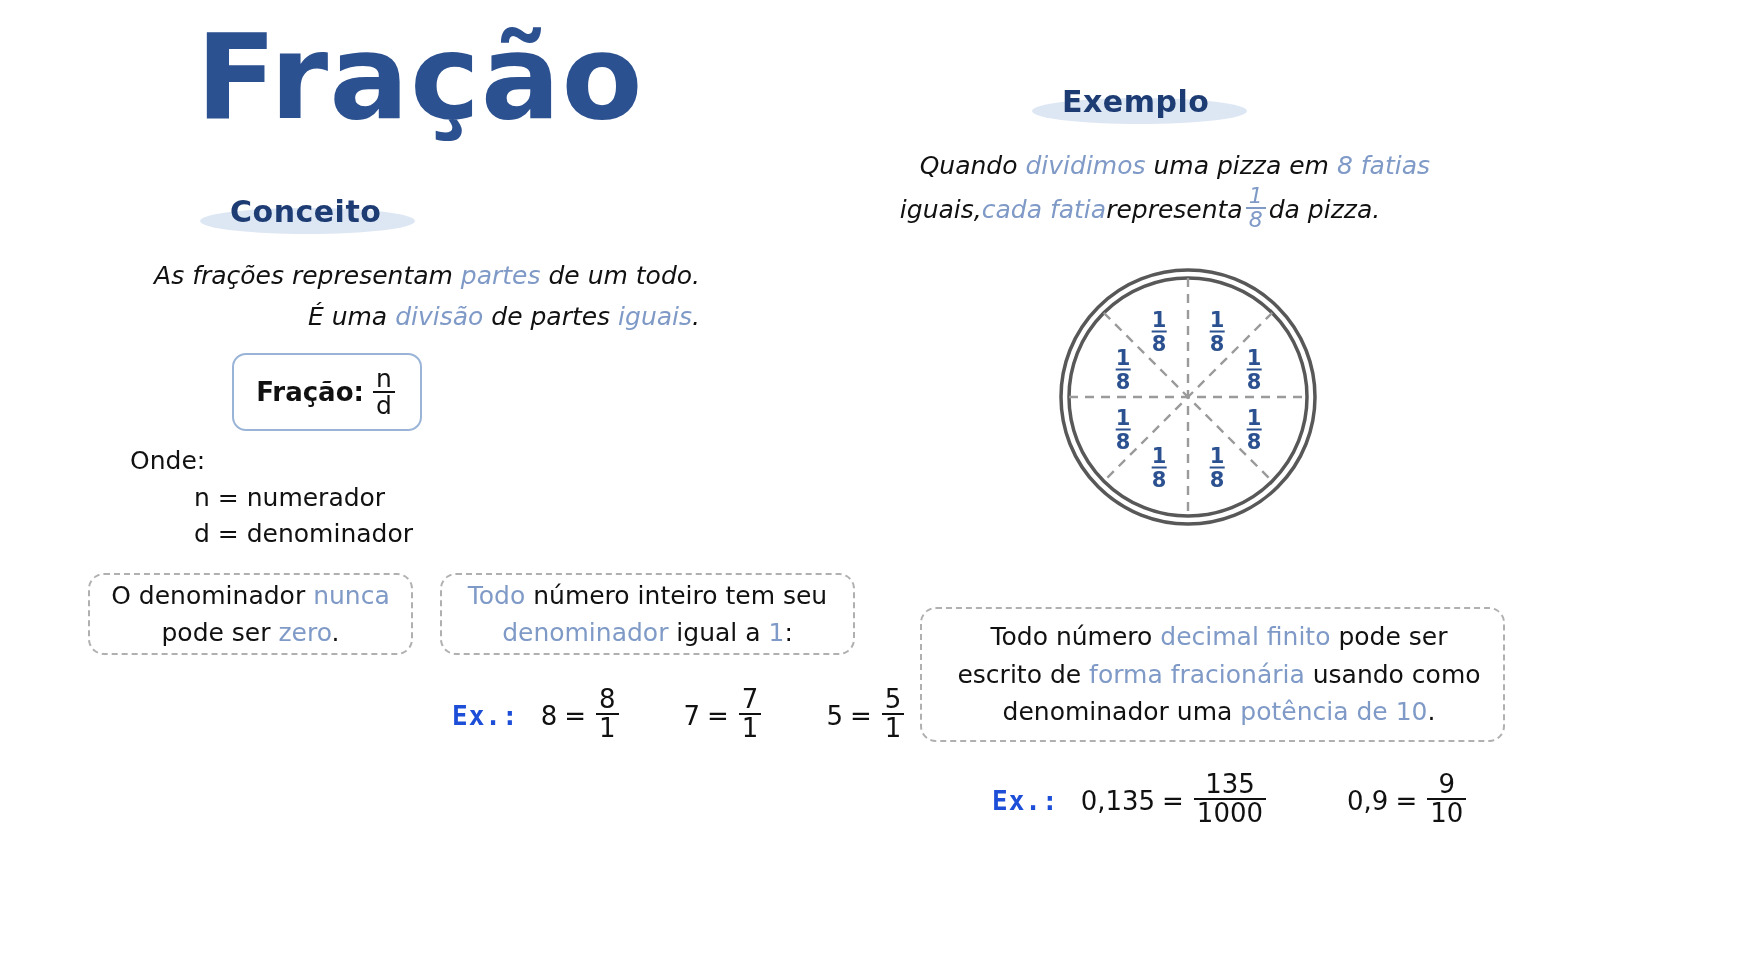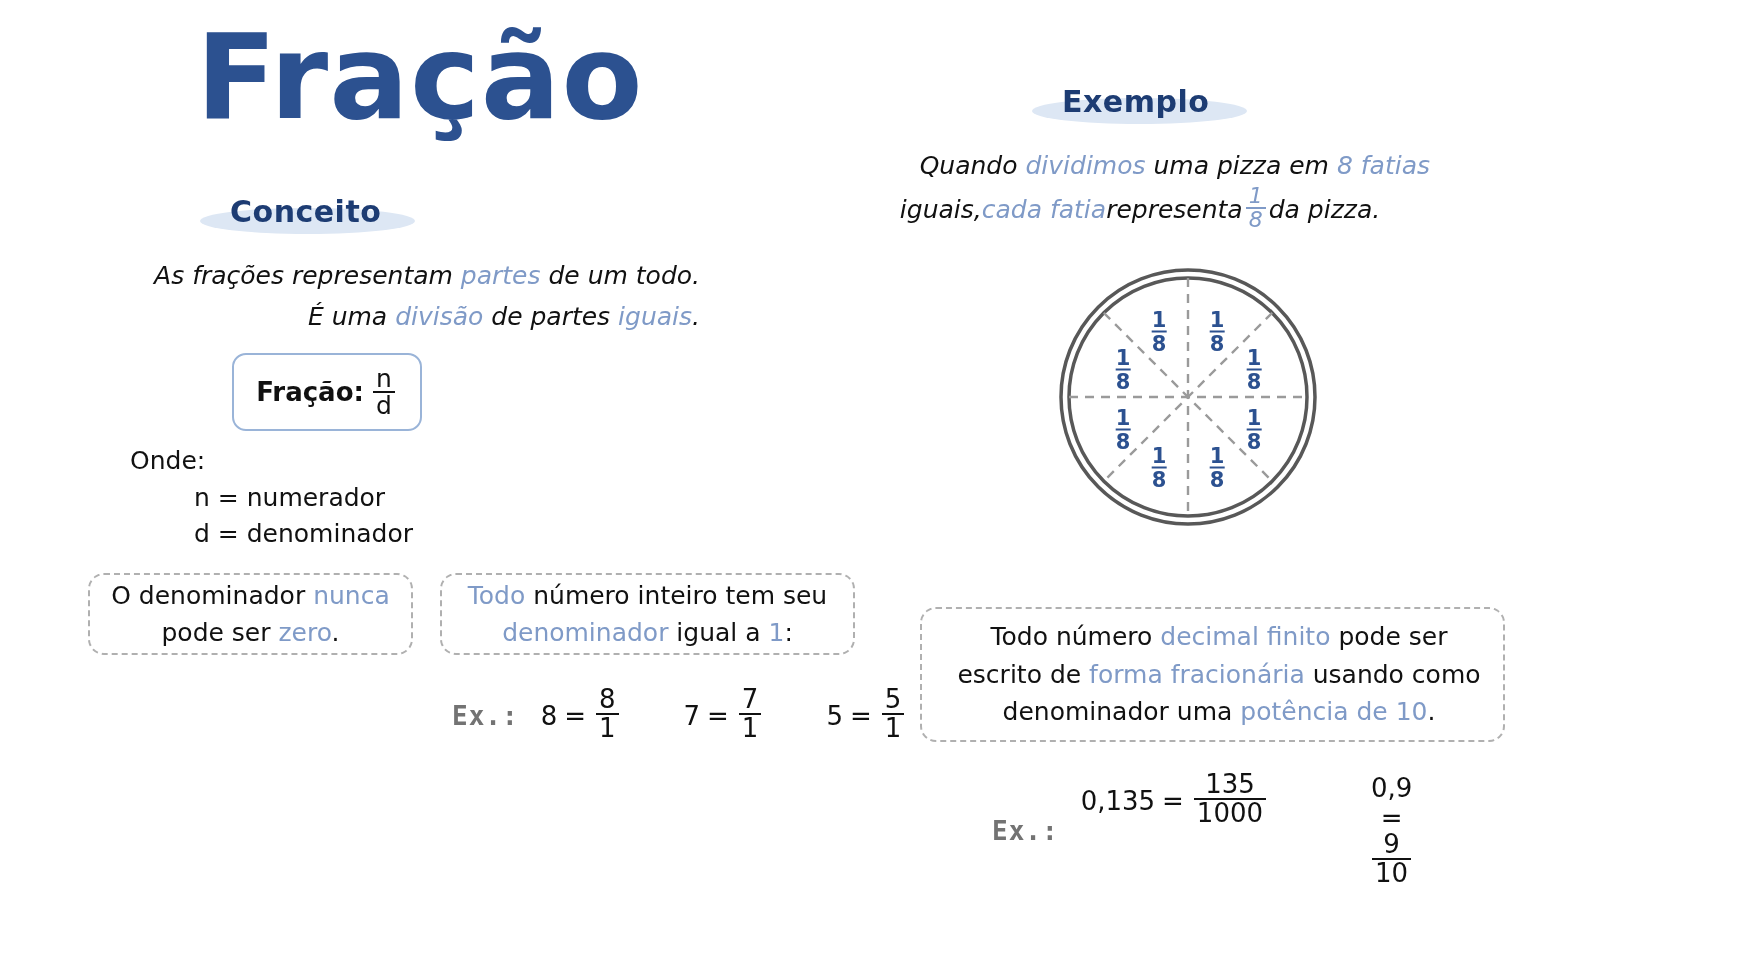--- a/index.html
+++ b/index.html
@@ -111,21 +111,21 @@
 
   
   .ex-row {
     display: flex;
     align-items: center;
     font-size: 26px;
   }
   .ex-label {
     font-family: "DejaVu Sans Mono", monospace;
     font-weight: 700;
-    color: #737373;
+    color: #1d4ed8;
     font-size: 26px;
     letter-spacing: 1px;
   }
   .ex-item {
     display: inline-flex;
     align-items: center;
     font-size: 26px;
     white-space: nowrap;
   }
   .ex-item .eq { margin: 0 7px; }
@@ -293,21 +293,21 @@
   <span class="ex-label">Ex.:</span>
   <span id="ex-right-items" style="display:inline-flex; align-items:flex-start;">
       <span class="ex-item" style="margin-left: 22px;">
         <span>0,135</span>
         <span class="eq">=</span>
         <span class="frac">
           <span class="num">135</span>
           <span class="den">1000</span>
         </span>
       </span>
-      <span class="ex-item" style="margin-left: 100px; flex-direction: column;">
+      <span class="ex-item" style="margin-left: 78px;">
         <span>0,9</span>
         <span class="eq">=</span>
         <span class="frac">
           <span class="num">9</span>
           <span class="den">10</span>
         </span>
       </span>
     </span>
 </div>
 

